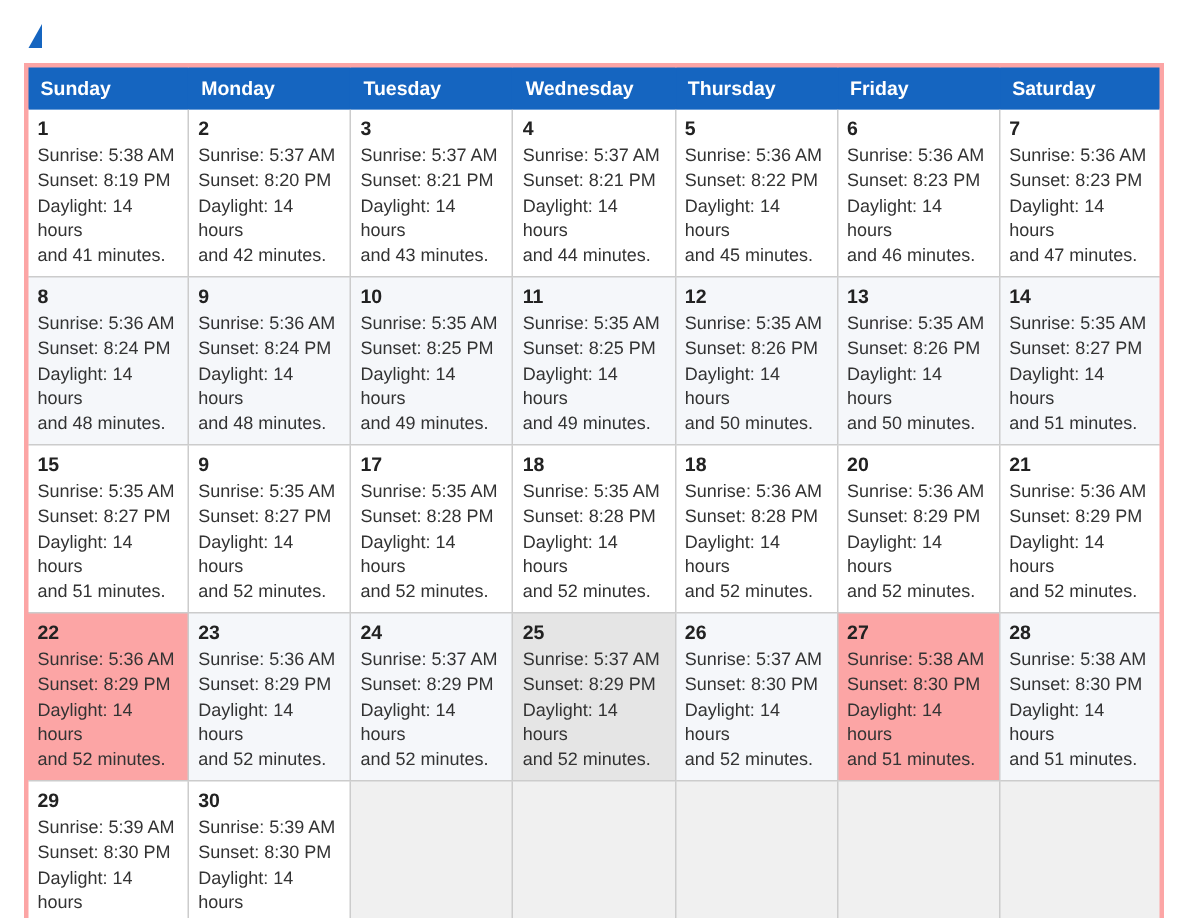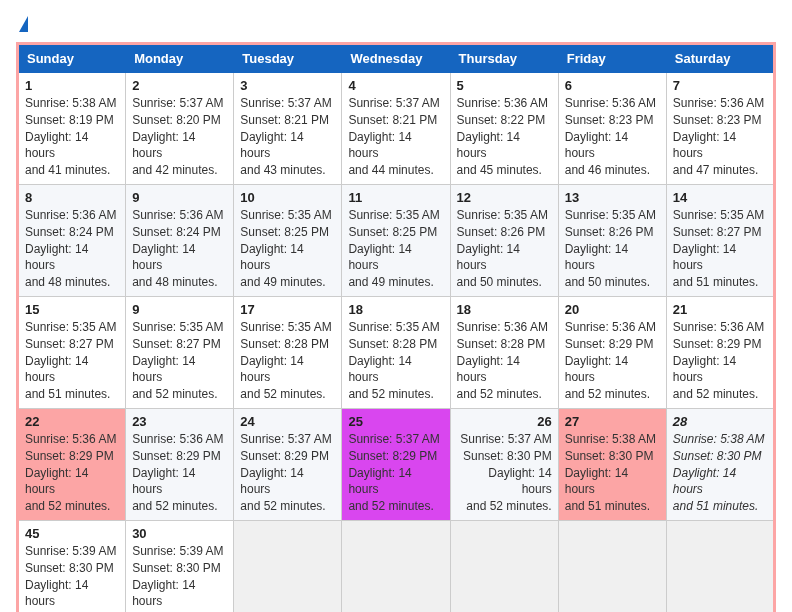--- a/index.html
+++ b/index.html
@@ -290,52 +290,52 @@
 Daylight: 14 hours
 and 52 minutes.</div>
         </td>
         <td style="background: rgb(245, 247, 250);">
           <span class="day-number">24</span>
           <div class="day-info" style="white-space: pre-line;">Sunrise: 5:37 AM
 Sunset: 8:29 PM
 Daylight: 14 hours
 and 52 minutes.</div>
         </td>
-        <td style="background: #d946ef;">
+        <td style="background: #e5e5e5;">
           <span class="day-number">25</span>
           <div class="day-info" style="white-space: pre-line;">Sunrise: 5:37 AM
 Sunset: 8:29 PM
 Daylight: 14 hours
 and 52 minutes.</div>
         </td>
-        <td style="background: rgb(245, 247, 250); text-align: right;">
+        <td style="background: rgb(245, 247, 250);">
           <span class="day-number">26</span>
           <div class="day-info" style="white-space: pre-line;">Sunrise: 5:37 AM
 Sunset: 8:30 PM
 Daylight: 14 hours
 and 52 minutes.</div>
         </td>
         <td style="background: #fca5a5;">
           <span class="day-number">27</span>
           <div class="day-info" style="white-space: pre-line;">Sunrise: 5:38 AM
 Sunset: 8:30 PM
 Daylight: 14 hours
 and 51 minutes.</div>
         </td>
-        <td style="background: rgb(245, 247, 250); font-style: italic;">
+        <td style="background: rgb(245, 247, 250);">
           <span class="day-number">28</span>
           <div class="day-info" style="white-space: pre-line;">Sunrise: 5:38 AM
 Sunset: 8:30 PM
 Daylight: 14 hours
 and 51 minutes.</div>
         </td>
       </tr>
       <tr>
         <td>
-          <span class="day-number">45</span>
+          <span class="day-number">29</span>
           <div class="day-info" style="white-space: pre-line;">Sunrise: 5:39 AM
 Sunset: 8:30 PM
 Daylight: 14 hours
 and 51 minutes.</div>
         </td>
         <td>
           <span class="day-number">30</span>
           <div class="day-info" style="white-space: pre-line;">Sunrise: 5:39 AM
 Sunset: 8:30 PM
 Daylight: 14 hours

